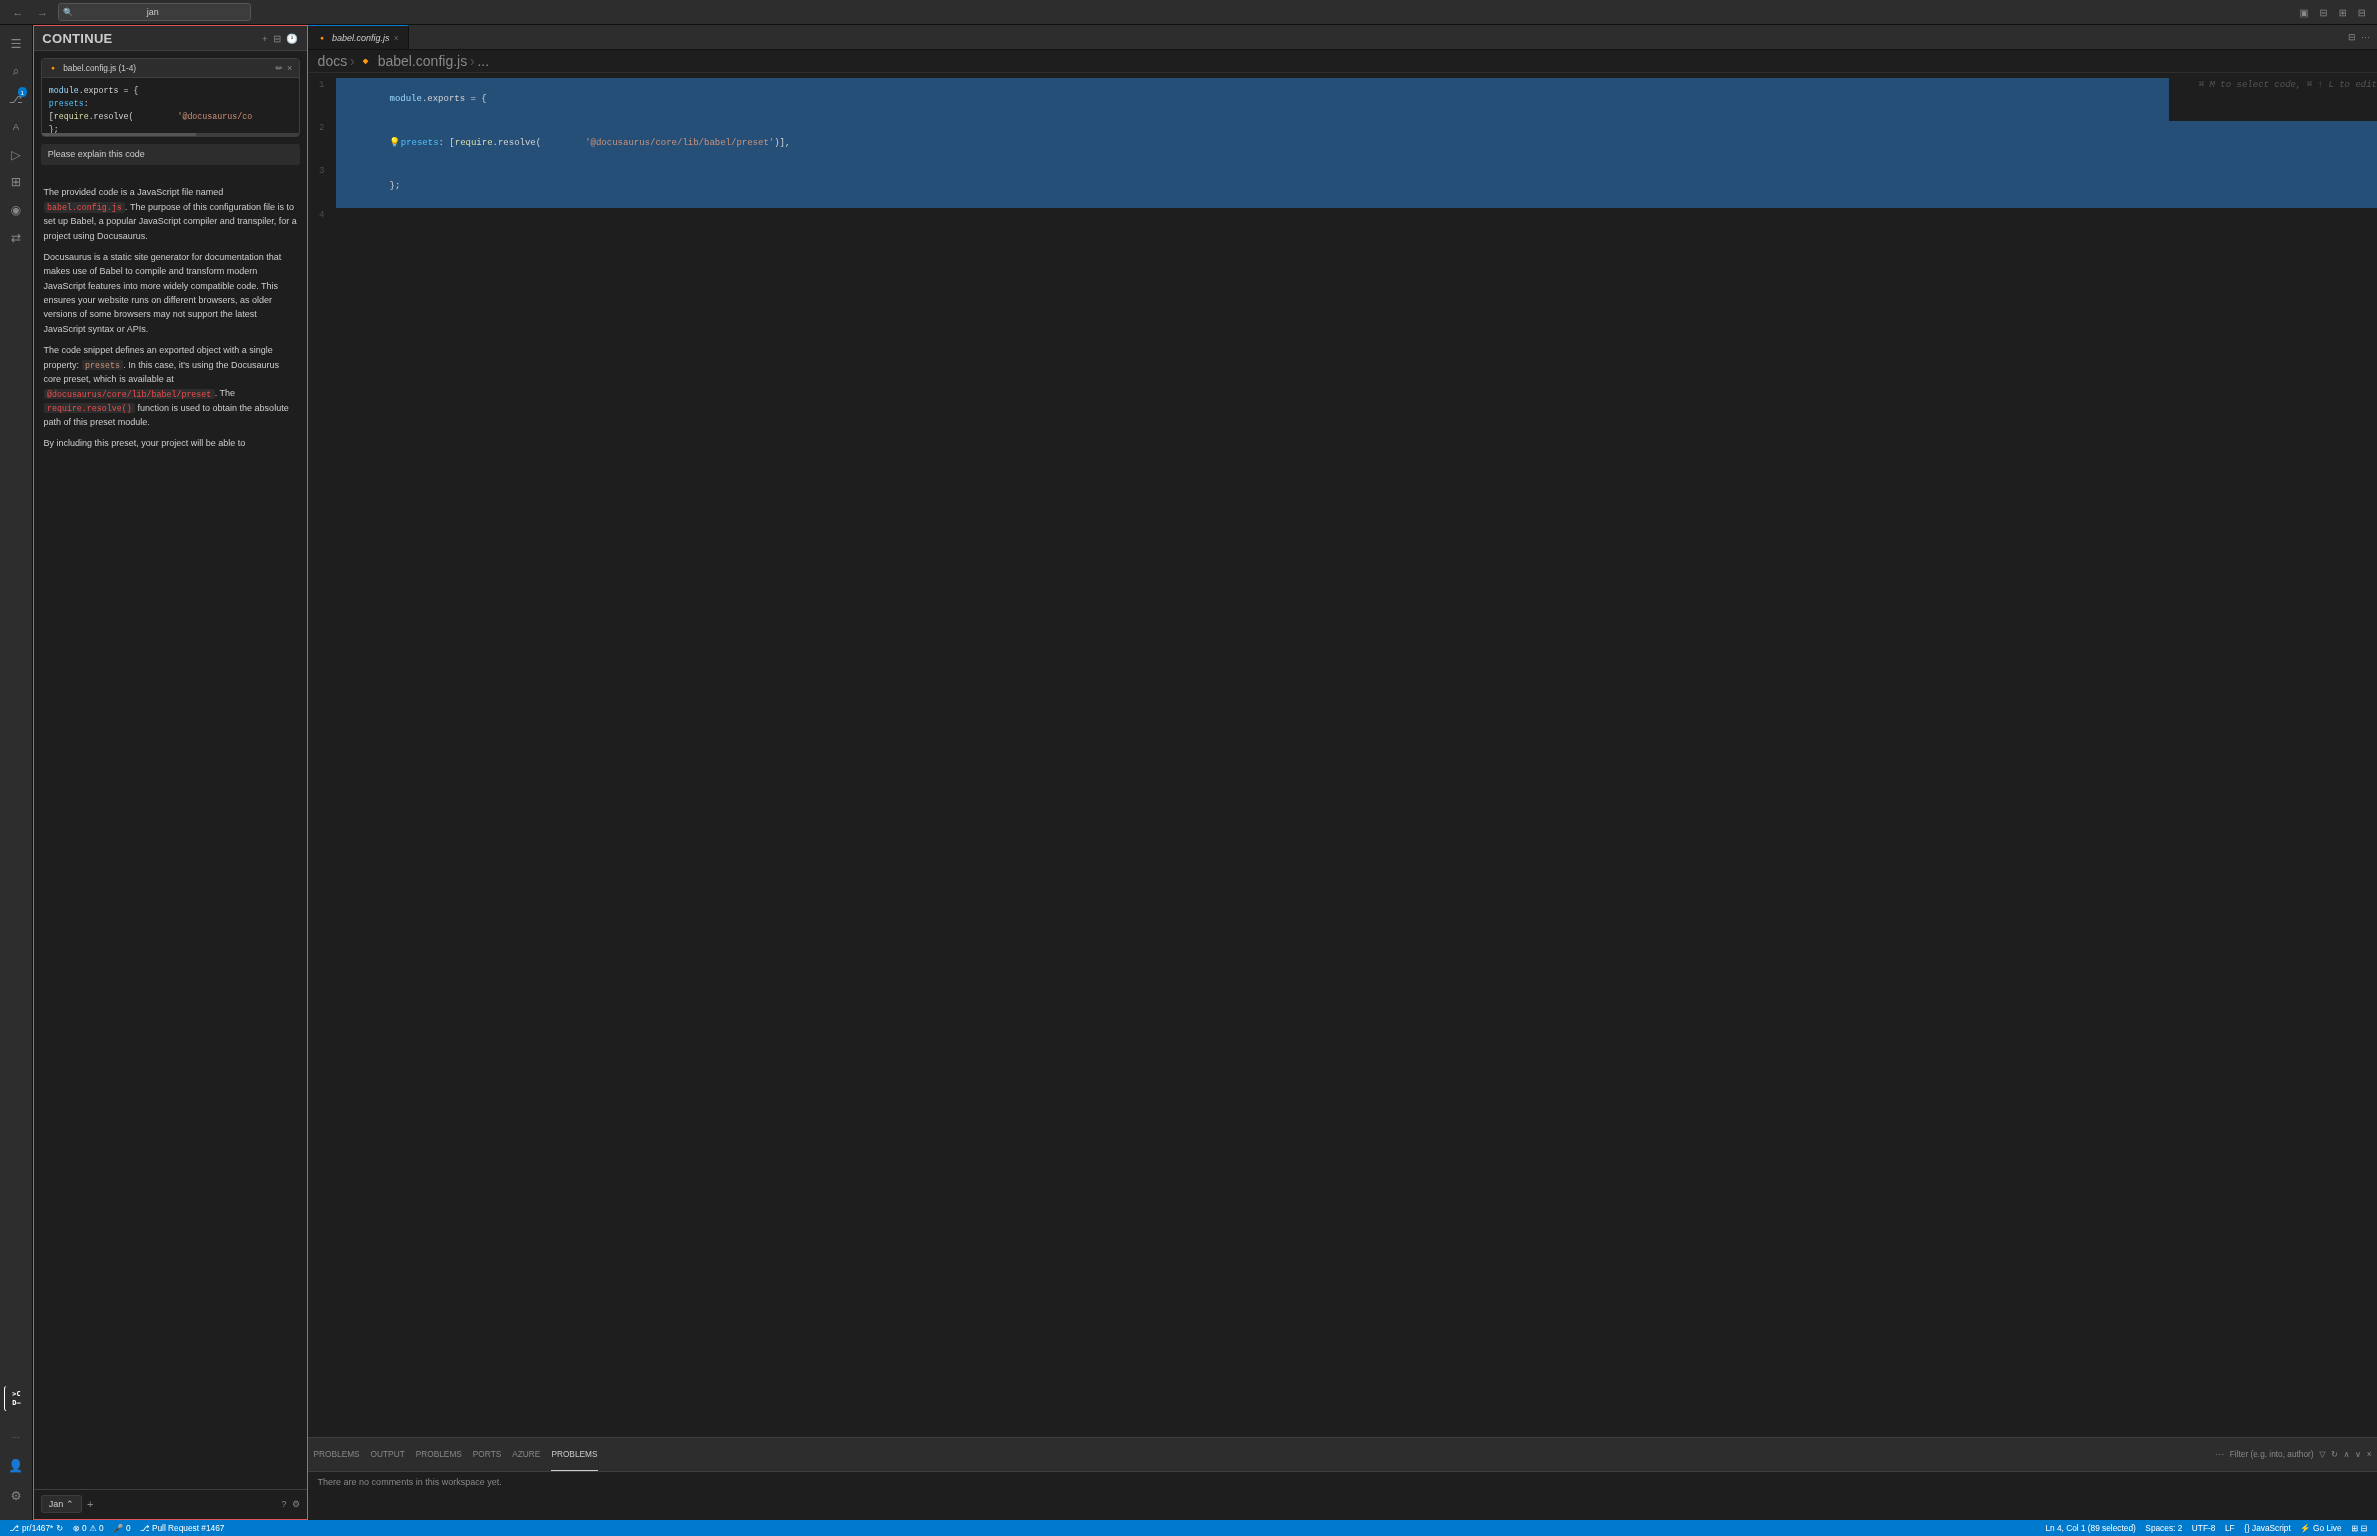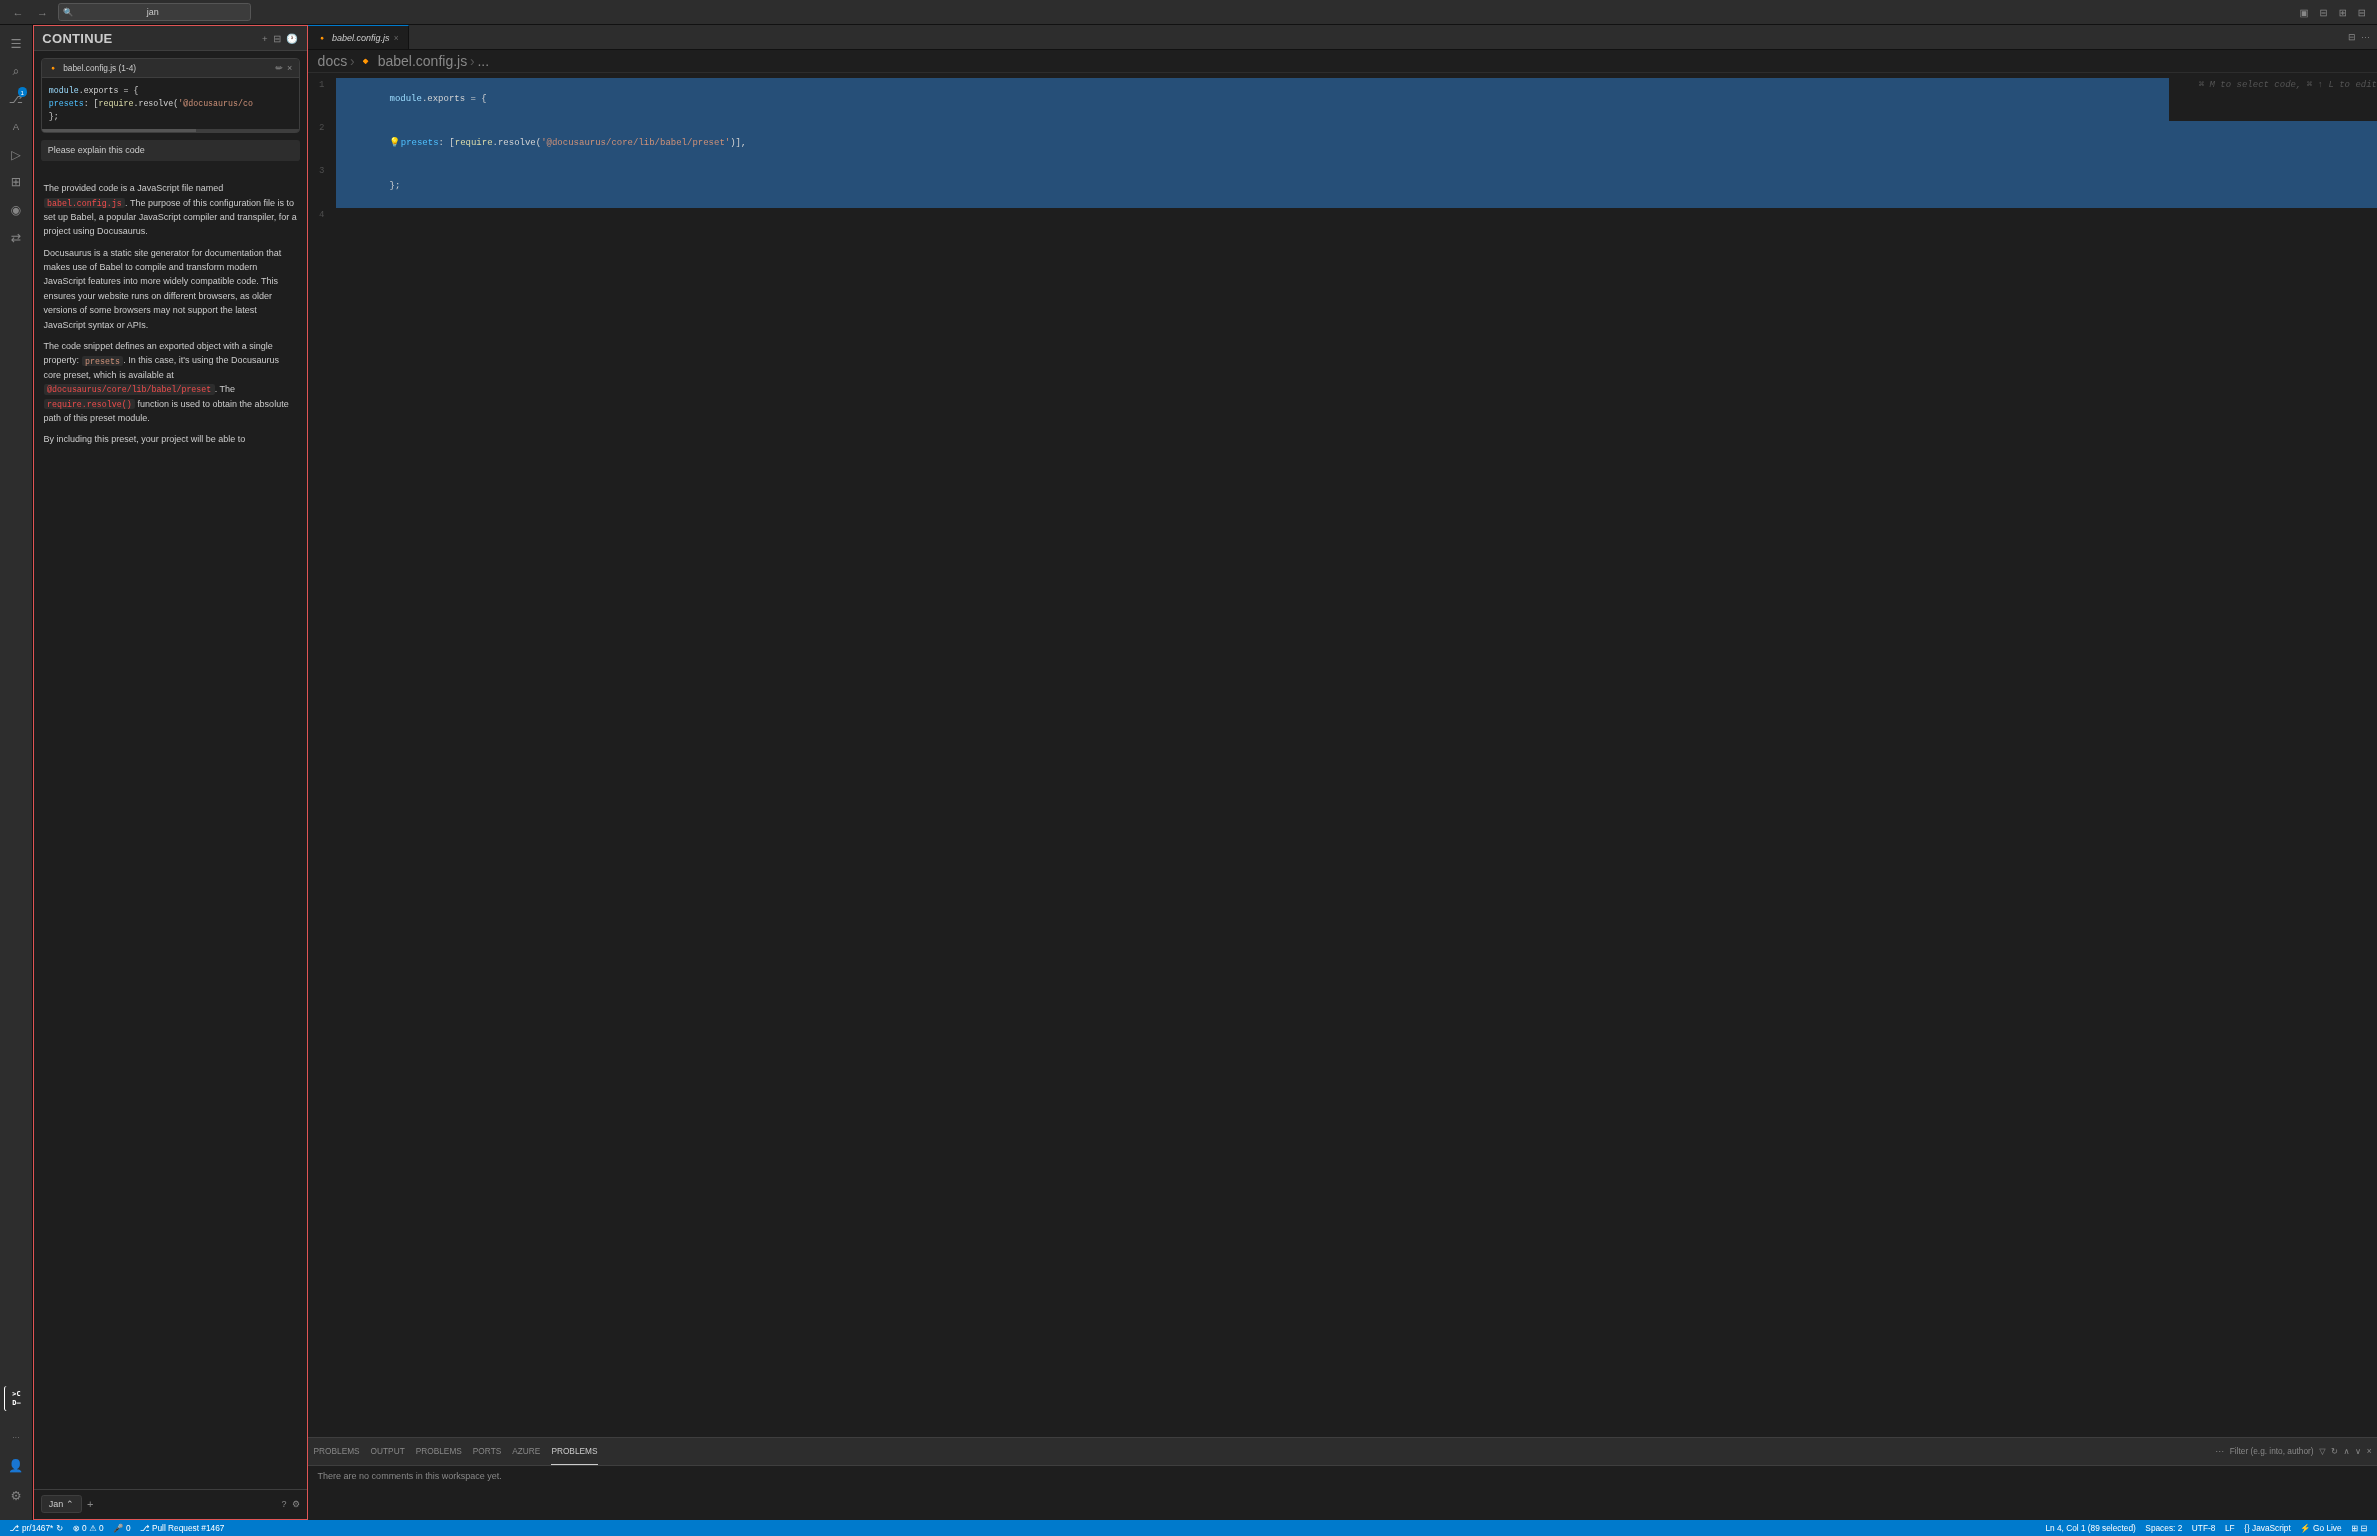--- a/index.html
+++ b/index.html
@@ -377,37 +377,37 @@
       background: #264f78;
     }
     .hint-text {
       color: #555;
       font-style: italic;
       margin-left: 30px;
     }
     .kw-white { color: #d4d4d4; }
     .kw-blue { color: #9cdcfe; }
     .kw-yellow { color: #dcdcaa; }
-    .kw-orange { color: #ce9178; }
+    .kw-orange { color: #ce9178; margin-left: 44px; }
     .kw-lightblue { color: #4fc1ff; }
     .bulb-icon { color: #ffcc00; }
 
     
     .bottom-panel {
       height: 83px;
       background: #1e1e1e;
       border-top: 0.7px solid #3e3e3e;
       display: flex;
       flex-direction: column;
       flex-shrink: 0;
     }
     .panel-tabs {
       display: flex;
       align-items: center;
-      height: 28px;
+      height: 34px;
       background: #2d2d2d;
       border-bottom: 0.7px solid #3e3e3e;
       padding: 0 5.5px;
       gap: 11px;
     }
     .panel-tab {
       font-size: 8.3px;
       color: #888;
       cursor: pointer;
       padding: 2.8px 0;

